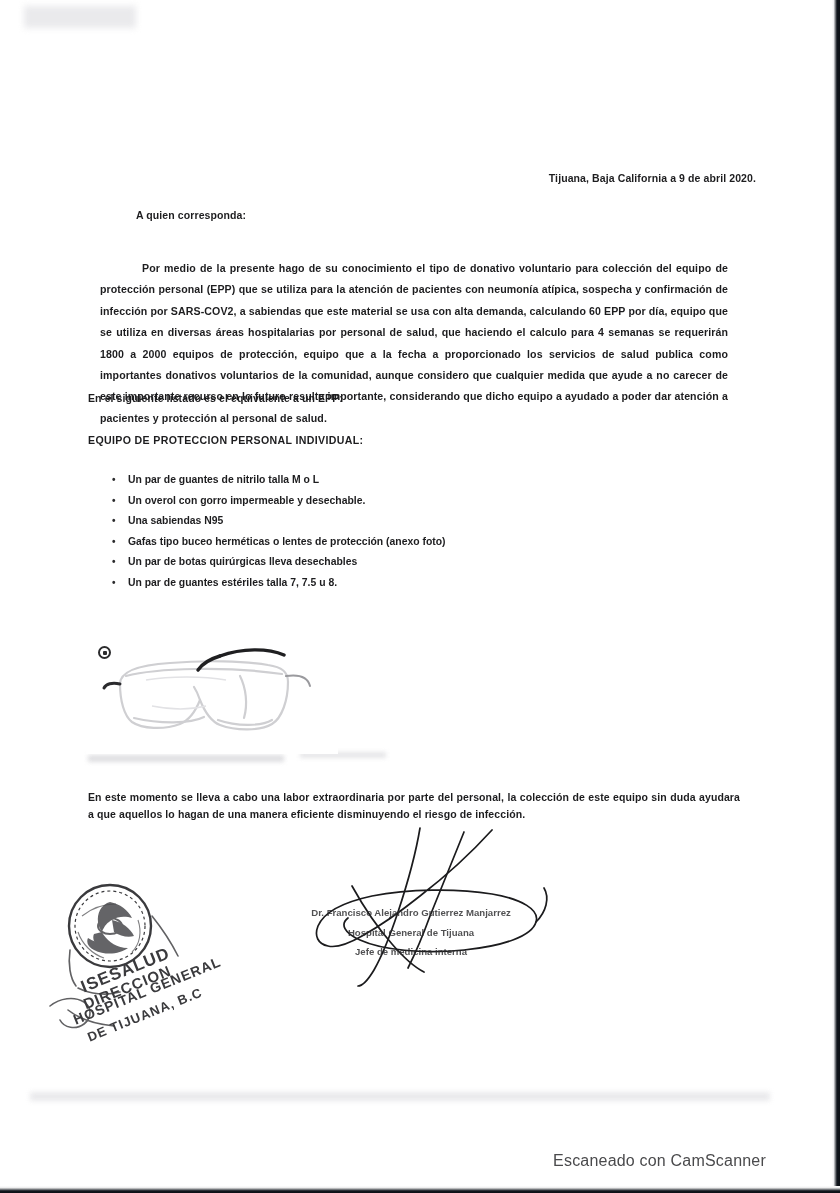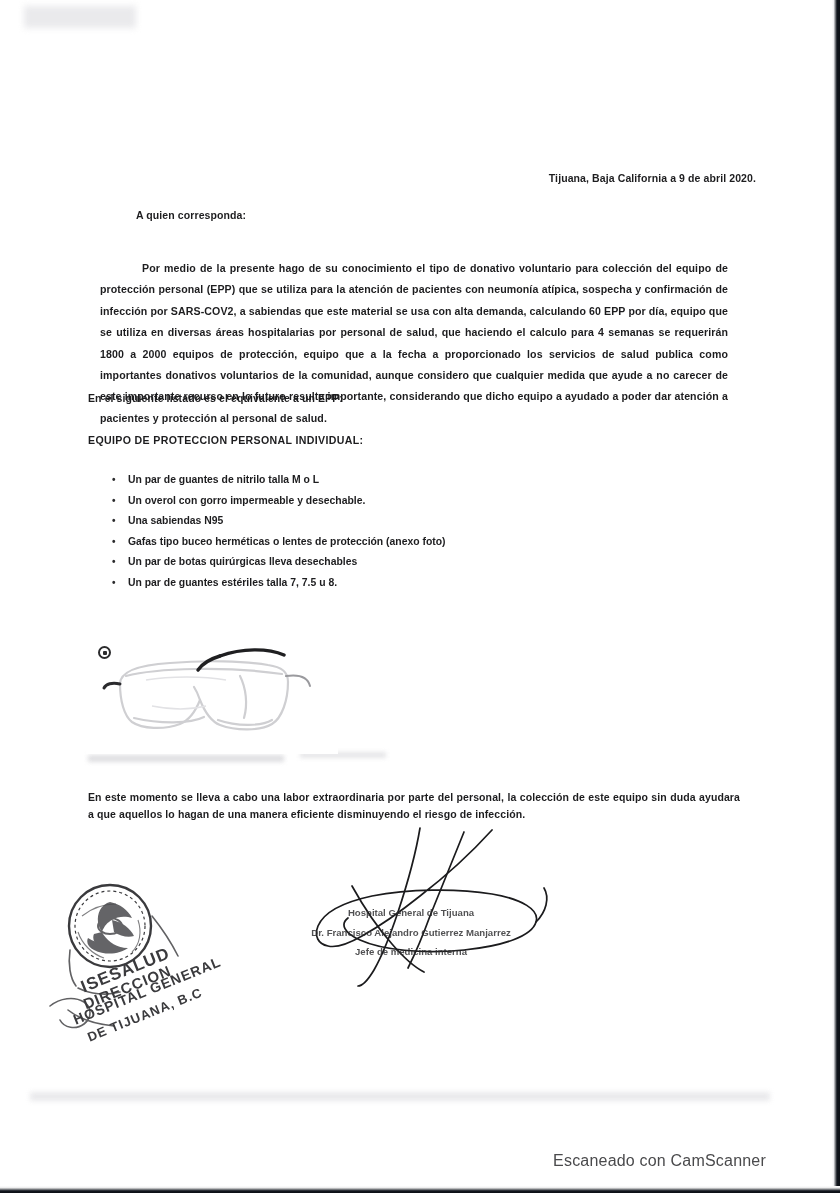--- a/index.html
+++ b/index.html
@@ -285,22 +285,22 @@
                C226 73 244 84 240 96 C236 110 208 120 168 124 C126 128 86 124 64 114
                C48 107 44 98 52 92"></path>
       <path d="M124 2 C120 26 112 56 102 86 C94 110 86 130 78 144 C72 154 66 160 62 160"></path>
       <path d="M168 6 C158 30 146 60 134 90 C126 112 118 130 112 142"></path>
       <path d="M56 60 C66 78 80 100 96 118 C108 132 120 142 128 146"></path>
       <path d="M240 96 C250 86 254 72 248 62"></path>
     </g>
   </svg>
 
   <div class="sig-block">
+    <div>Dr. Francisco Alejandro Gutierrez Manjarrez</div>
     <div>Hospital General de Tijuana</div>
-    <div>Dr. Francisco Alejandro Gutierrez Manjarrez</div>
     <div>Jefe de medicina interna</div>
   </div>
 
   <div class="stamp">
     <svg width="190" height="175" viewBox="0 0 190 175">
       <circle cx="62" cy="48" r="41" fill="none" stroke="#3a3a3d" stroke-width="2.4"></circle>
       <circle cx="62" cy="48" r="35" fill="none" stroke="#3a3a3d" stroke-width="1.2" stroke-dasharray="3 3"></circle>
       <g fill="#4a4a4d" opacity=".85">
         <path d="M62 24 C72 26 80 32 84 40 C78 38 70 38 64 42 C60 44 56 48 54 54
                  C50 48 48 40 52 32 C54 28 58 25 62 24 Z"></path>

